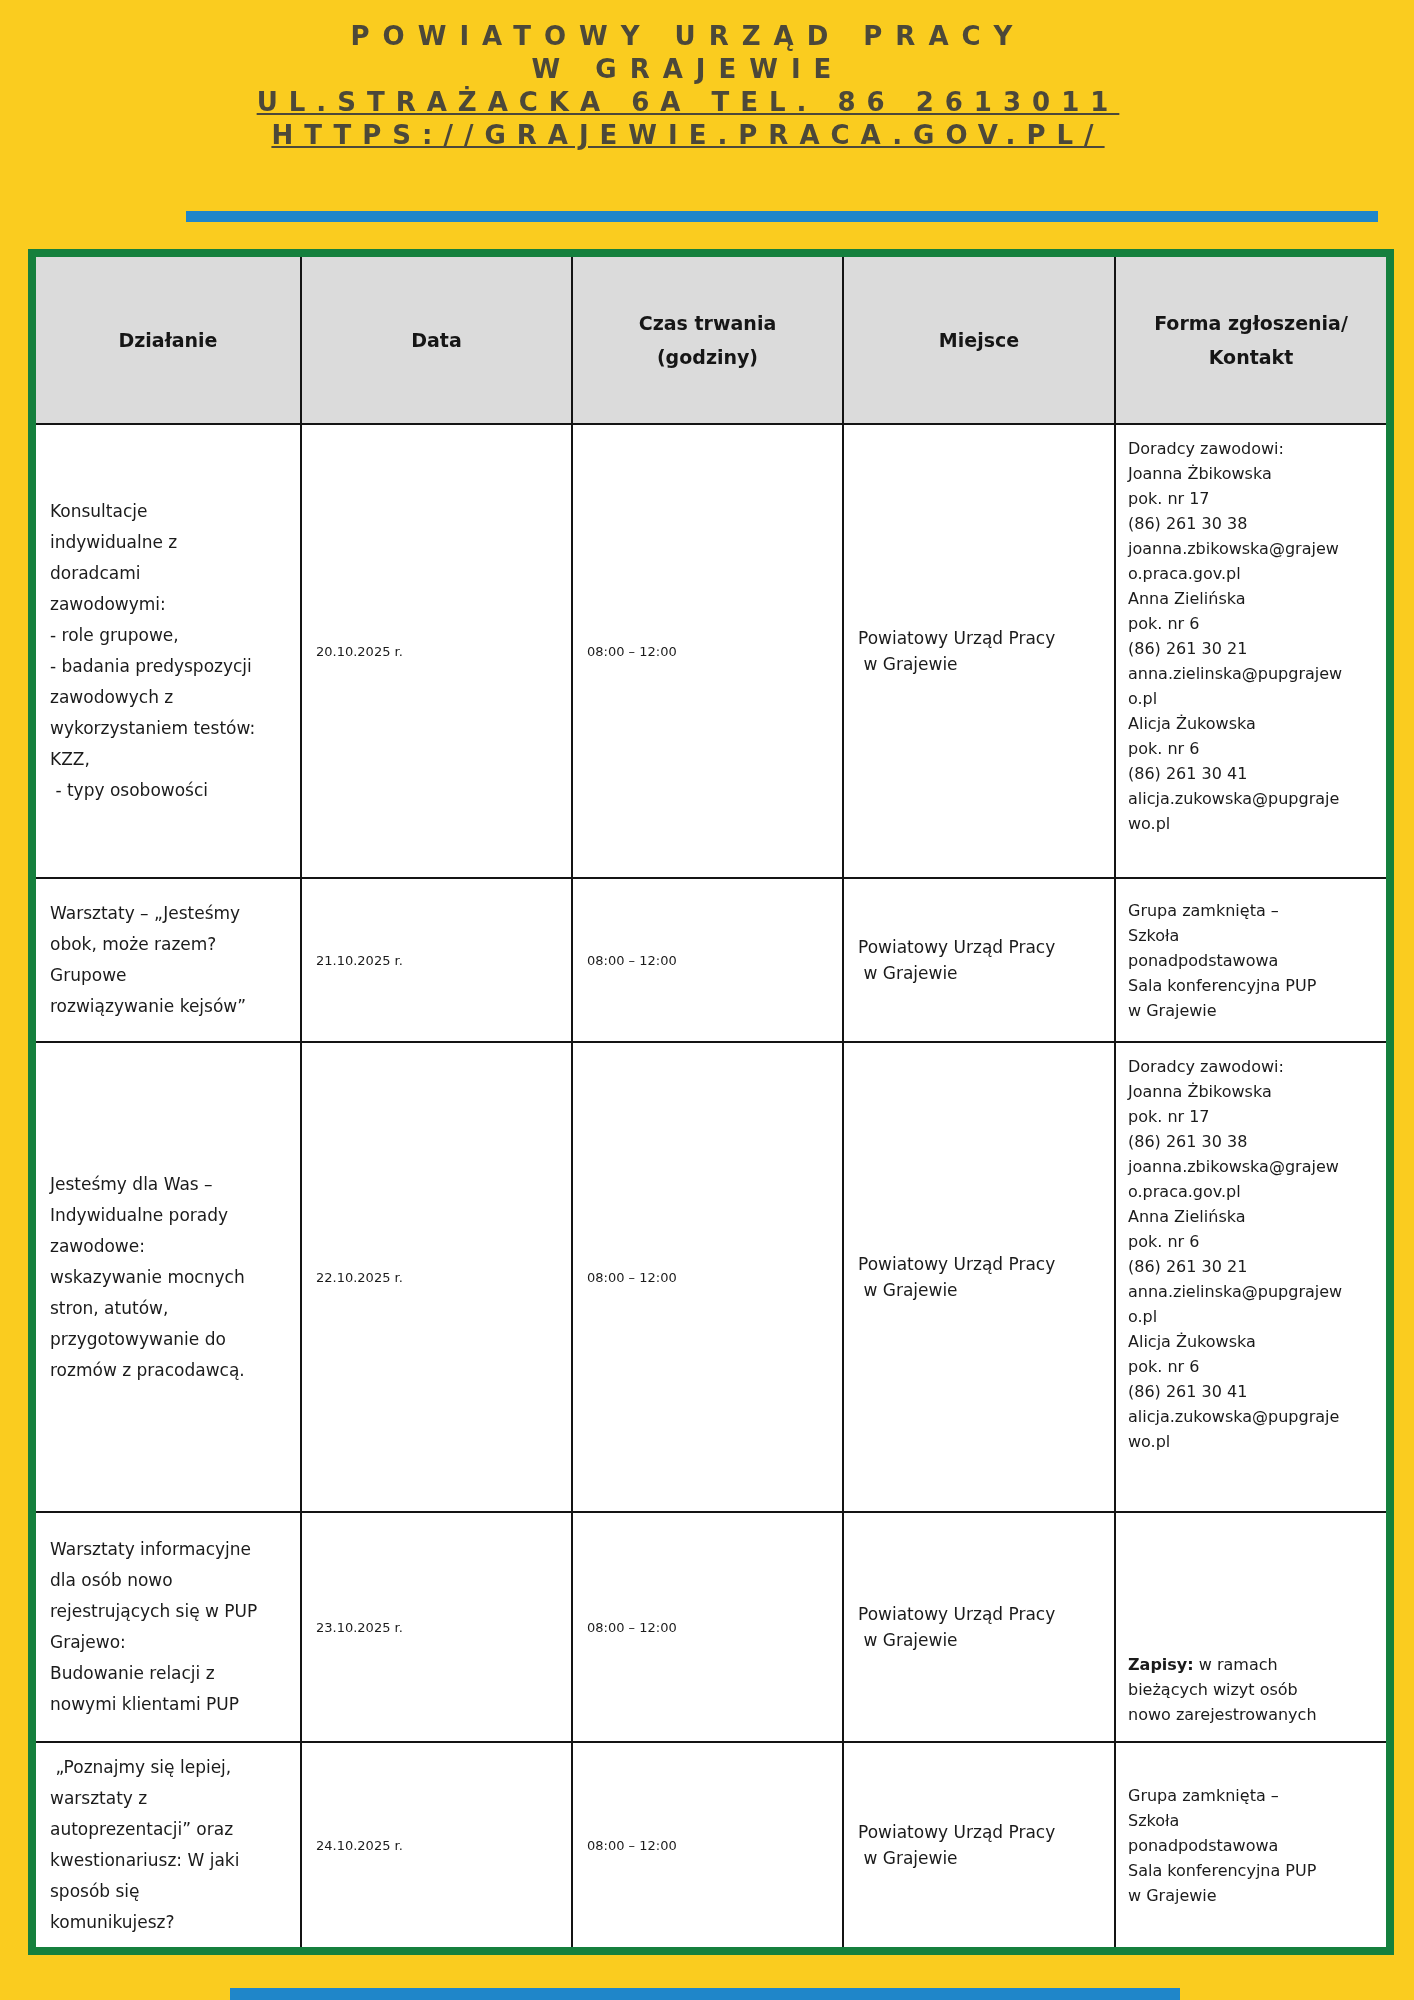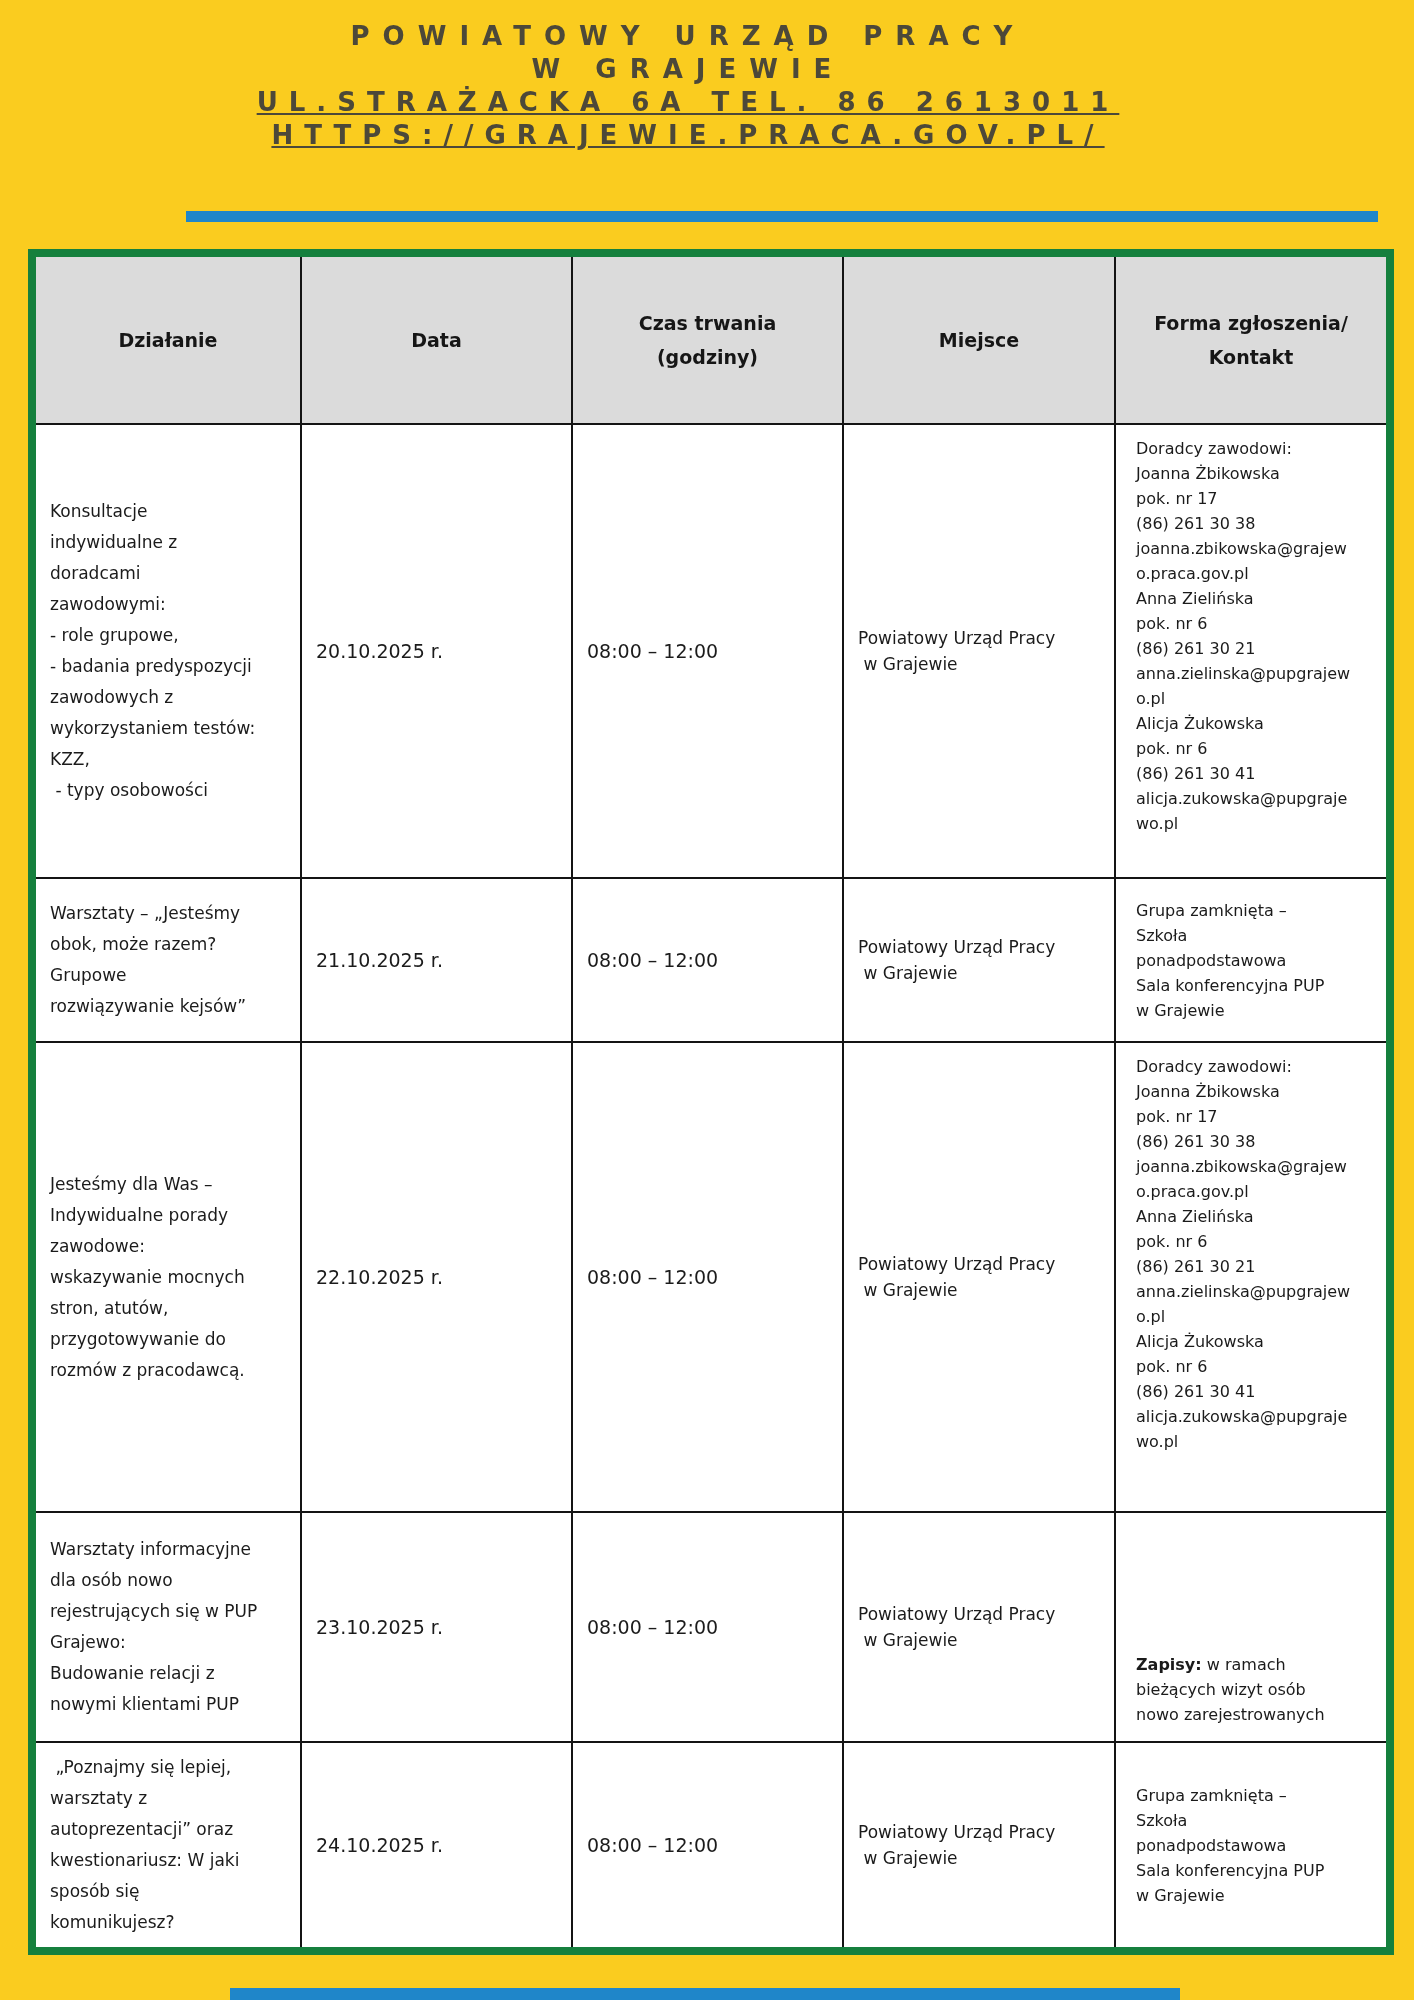--- a/index.html
+++ b/index.html
@@ -37,23 +37,23 @@
     vertical-align: middle;
     padding: 8px 12px 8px 14px;
     font-size: 17px; white-space: pre-wrap; overflow: hidden;
   }
   tr.r1 { height: 454px; }
   tr.r2 { height: 164px; }
   tr.r3 { height: 470px; }
   tr.r4 { height: 230px; }
   tr.r5 { height: 209px; }
   td.c1 { line-height: 31px; }
-  td.c2, td.c3 { font-size: 19px; }
+  td.c2, td.c3 { font-size: 13px; }
   td.c4 { line-height: 26px; }
-  td.c5 { font-size: 16px; line-height: 25px; padding-left: 20px; padding-right: 10px; overflow-wrap: anywhere; }
+  td.c5 { font-size: 16px; line-height: 25px; padding-left: 12px; padding-right: 10px; overflow-wrap: anywhere; }
   td.vtop { vertical-align: top; padding-top: 11px; }
   td.vbot { vertical-align: bottom; padding-bottom: 14px; }
   td.c5 b { font-weight: bold; }
 </style>
 </head>
 <body>
 
 <div class="flyer-header">
   <div class="hline">POWIATOWY URZĄD PRACY</div>
   <div class="hline">W GRAJEWIE</div>

